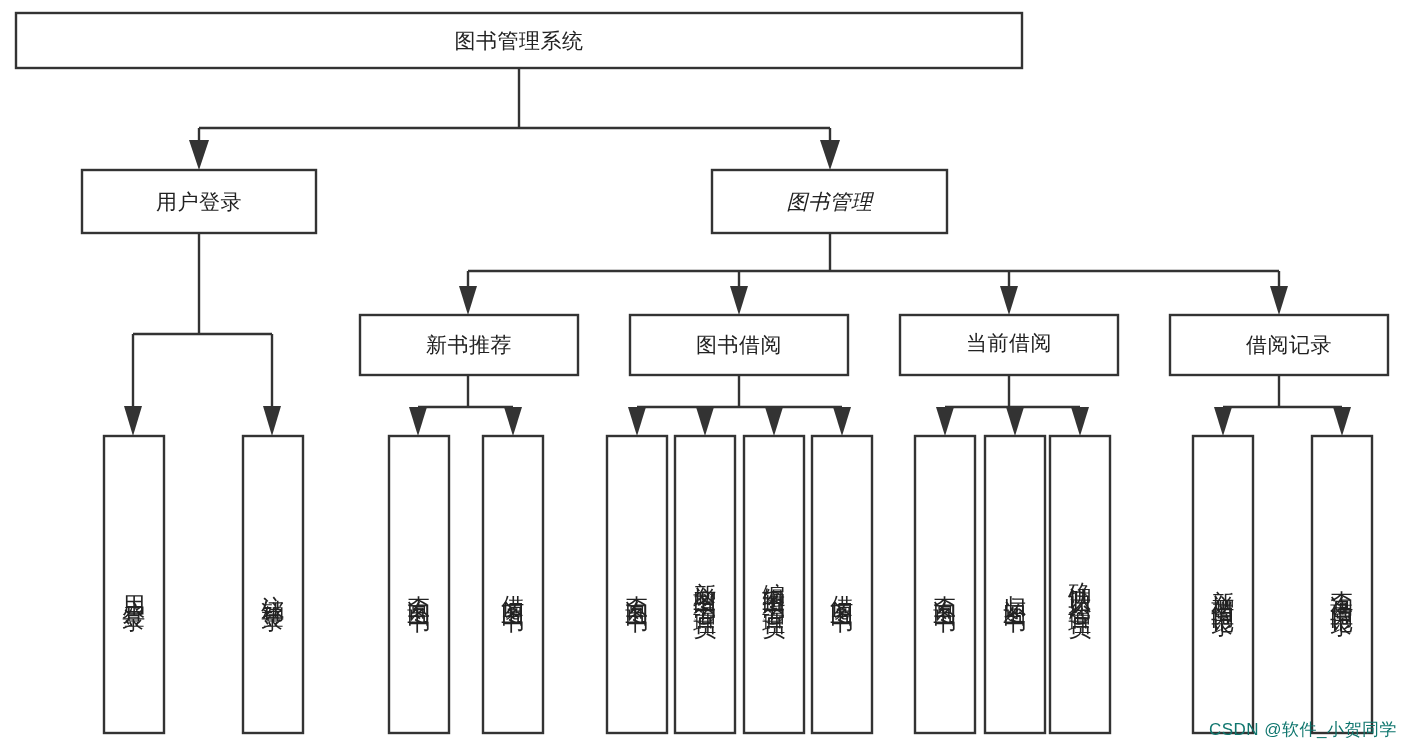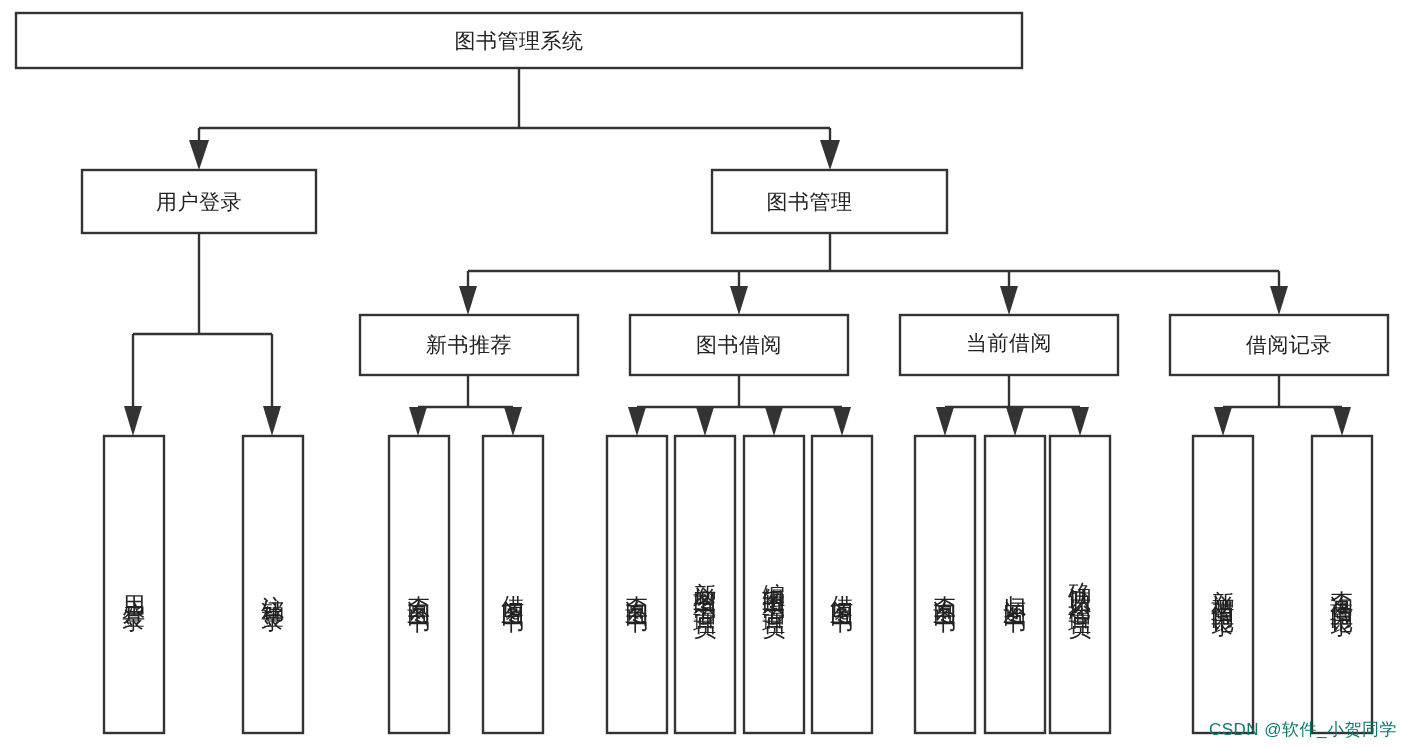--- a/index.html
+++ b/index.html
@@ -172,21 +172,21 @@
     <rect class="node-box" x="985" y="436" width="60" height="297"></rect>
     <rect class="node-box" x="1050" y="436" width="60" height="297"></rect>
 
     <rect class="node-box" x="1193" y="436" width="60" height="297"></rect>
     <rect class="node-box" x="1312" y="436" width="60" height="297"></rect>
   </svg>
 
   <div class="node-label horizontal" style="left:16px;top:13px;width:1006px;height:55px;text-align:right;">图书管理系统</div>
 
   <div class="node-label horizontal" style="left:82px;top:170px;width:234px;height:63px;">用户登录</div>
-  <div class="node-label horizontal" style="left:692px;top:170px;width:235px;height:63px;">图书管理</div>
+  <div class="node-label horizontal" style="left:712px;top:170px;width:235px;height:63px;font-style:italic;">图书管理</div>
 
   <div class="node-label horizontal" style="left:630px;top:315px;width:218px;height:60px;">图书借阅</div>
   <div class="node-label horizontal" style="left:360px;top:315px;width:218px;height:60px;">新书推荐</div>
   <div class="node-label horizontal" style="left:900px;top:315px;width:218px;height:56px;">当前借阅</div>
   <div class="node-label horizontal" style="left:1170px;top:315px;width:238px;height:60px;">借阅记录</div>
 
   <div class="node-label vertical" style="left:104px;top:436px;width:60px;height:297px;">用户登录</div>
   <div class="node-label vertical" style="left:243px;top:436px;width:60px;height:297px;">注销登录</div>
 
   <div class="node-label vertical" style="left:389px;top:436px;width:60px;height:297px;">查询图书</div>

